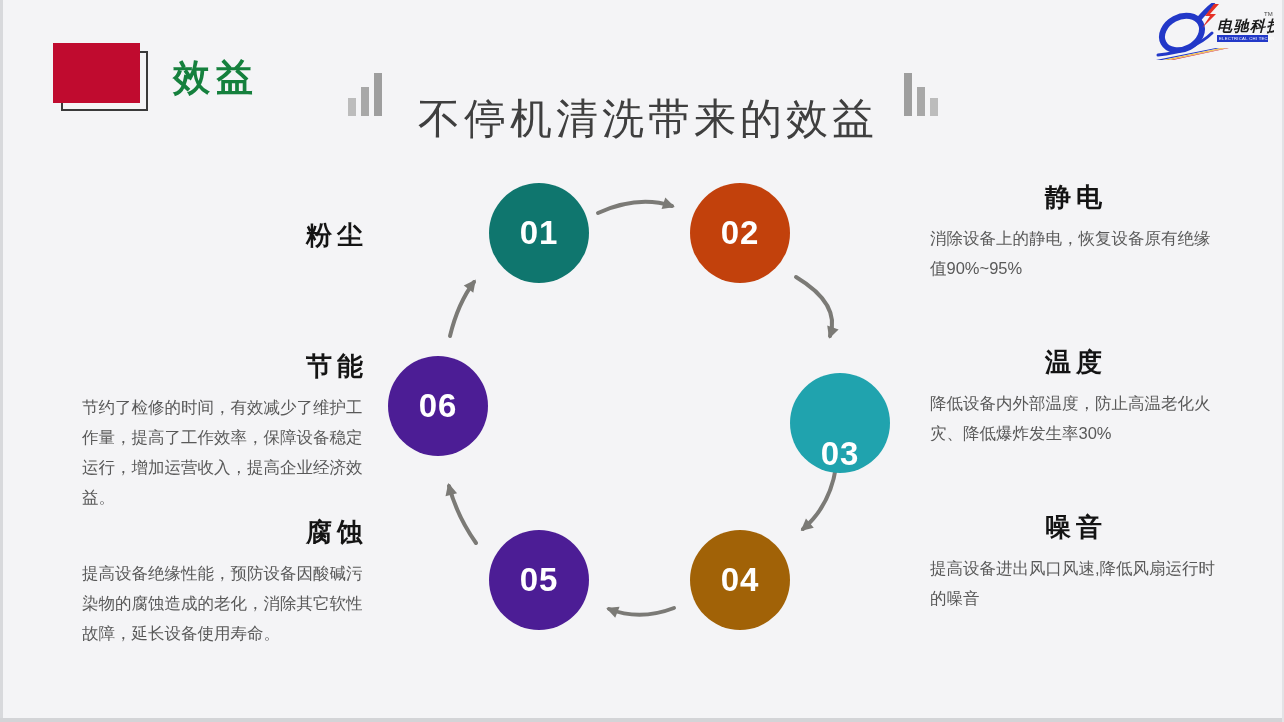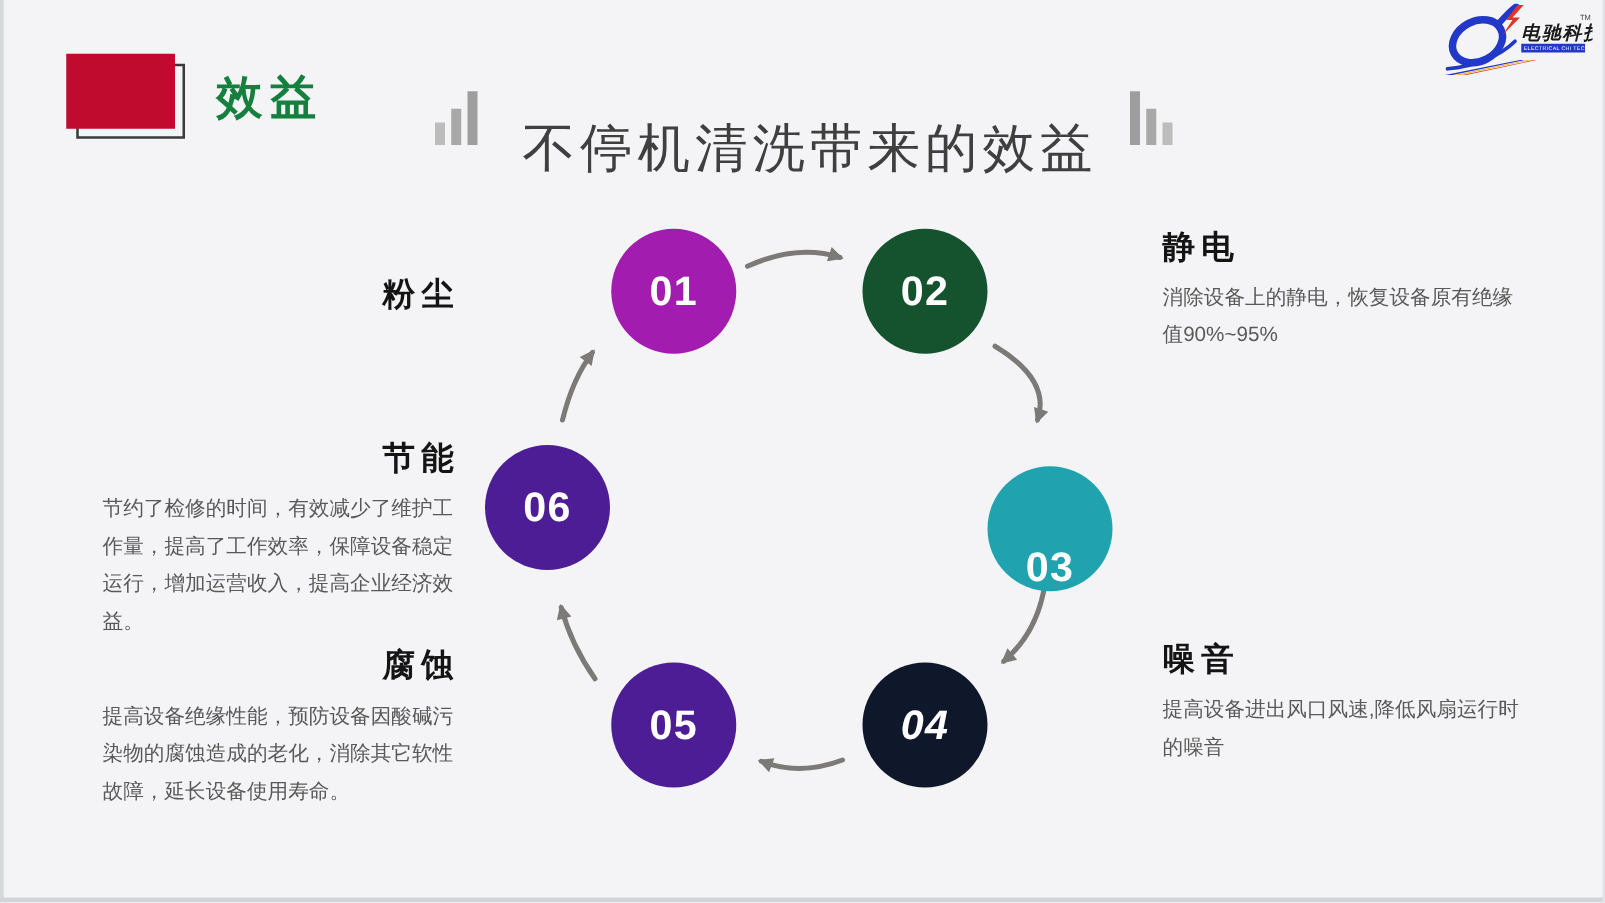--- a/index.html
+++ b/index.html
@@ -60,21 +60,21 @@
     font-size: 26px; font-weight: 900; color: #141414;
     letter-spacing: 5px;
   }
   .benefit .b-body {
     font-size: 16.5px; line-height: 30px; color: #595959;
     margin-top: 8px;
   }
   .benefit-left { left: 82px; }
   .benefit-left .b-title { text-align: right; padding-right: 6px; }
   .benefit-right { left: 930px; }
-  .benefit-right .b-title { text-align: left; }
+  .benefit-right .b-title { text-align: center; }
 
   .pos-dust  { top: 182px; margin-top: 36px; }
   .pos-energy{ top: 349px; }
   .pos-corr  { top: 515px; }
   .pos-static{ top: 180px; }
   .pos-temp  { top: 345px; }
   .pos-noise { top: 510px; }
 
   
   .circle {
@@ -141,20 +141,24 @@
     <div class="b-body">提高设备绝缘性能，预防设备因酸碱污染物的腐蚀造成的老化，消除其它软性故障，延长设备使用寿命。</div>
   </div>
   <div class="benefit benefit-left pos-energy">
     <div class="b-title">节能</div>
     <div class="b-body">节约了检修的时间，有效减少了维护工作量，提高了工作效率，保障设备稳定运行，增加运营收入，提高企业经济效益。</div>
   </div>
 
   <div class="benefit benefit-right pos-static">
     <div class="b-title">静电</div>
     <div class="b-body">消除设备上的静电，恢复设备原有绝缘值90%~95%</div>
+  </div>
+  <div class="benefit benefit-right pos-temp">
+    <div class="b-title">温度</div>
+    <div class="b-body">降低设备内外部温度，防止高温老化火灾、降低爆炸发生率30%</div>
   </div>
   <div class="benefit benefit-right pos-noise">
     <div class="b-title">噪音</div>
     <div class="b-body">提高设备进出风口风速,降低风扇运行时的噪音</div>
   </div>
 
   <svg class="arrows-svg" width="1284" height="722" viewBox="0 0 1284 722">
     <defs>
       <marker id="ah" markerUnits="userSpaceOnUse" markerWidth="16" markerHeight="14" refX="10" refY="7" orient="auto">
         <path d="M1,1 L13,7 L1,13 Z" fill="#7b7a76"></path>
@@ -163,30 +167,30 @@
     <g stroke="#7b7a76" stroke-width="4" fill="none" stroke-linecap="round">
       <path d="M598 213 Q 638 195 672 206" marker-end="url(#ah)"></path>
       <path d="M796 277 Q 841 304 830 336" marker-end="url(#ah)"></path>
       <path d="M836 467 Q 830 506 803 529" marker-end="url(#ah)"></path>
       <path d="M674 608 Q 640 621 609 609" marker-end="url(#ah)"></path>
       <path d="M476 543 Q 457 516 449 486" marker-end="url(#ah)"></path>
       <path d="M450 336 Q 458 303 474 282" marker-end="url(#ah)"></path>
     </g>
   </svg>
 
-  <div class="circle c1" style="background-color: #a21caf;">
+  <div class="circle c1" style="background-color: #0f766e;">
     <span>01</span>
   </div>
-  <div class="circle c2" style="background-color: #14532d;">
+  <div class="circle c2" style="background-color: #c2410c;">
     <span>02</span>
   </div>
   <div class="circle c3" style="background-color: rgb(32, 163, 174);">
     <span>03</span>
   </div>
-  <div class="circle c4" style="background-color: #0f172a; font-style: italic;">
+  <div class="circle c4" style="background-color: #a16207;">
     <span>04</span>
   </div>
   <div class="circle c5" style="background-color: #4c1d95;">
     <span>05</span>
   </div>
   <div class="circle c6" style="background-color: #4c1d95;">
     <span>06</span>
   </div>
 
   <div class="edge edge-left"></div>

